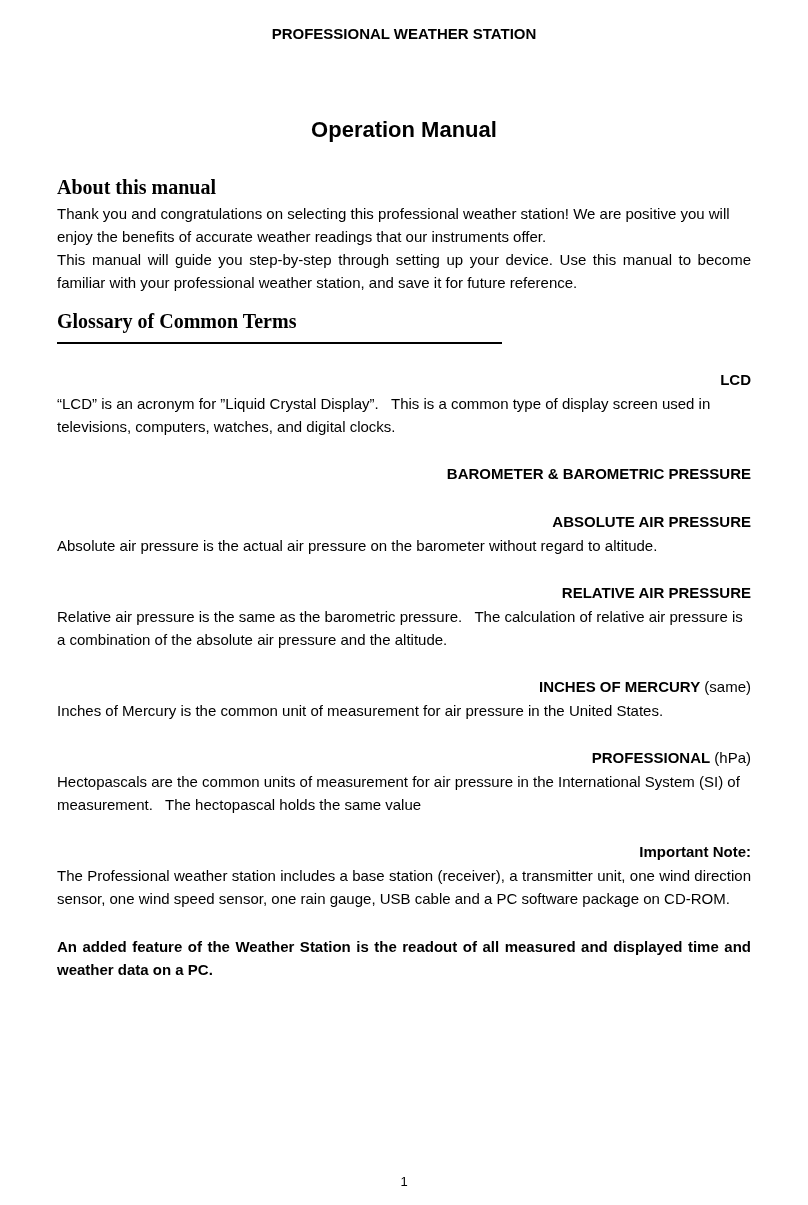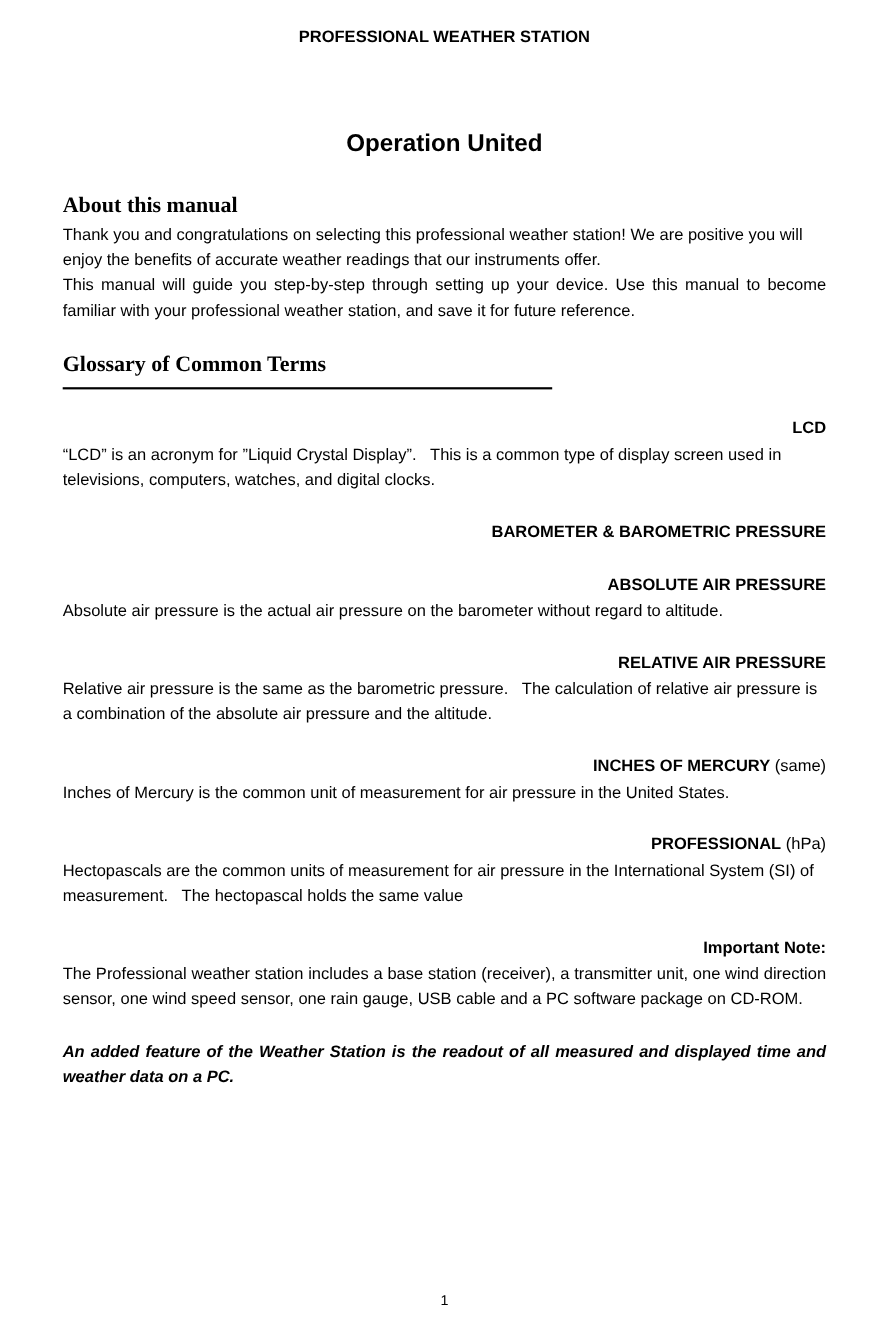--- a/index.html
+++ b/index.html
@@ -27,21 +27,21 @@
     font-weight: bold;
     margin-top: 72px;
     font-family: "Liberation Sans", sans-serif;
   }
   .serif-heading {
     font-family: "Liberation Serif", serif;
     font-size: 20px;
     font-weight: bold;
   }
   .about-heading { margin-top: 33px; margin-bottom: 3px; }
-  .glossary-heading { margin-top: 26px; }
+  .glossary-heading { margin-top: 16px; }
   .rule {
     height: 2px;
     background: #000000;
     width: 445px;
     margin-top: 9px;
   }
   .body {
     font-size: 15px;
     line-height: 23px;
   }
@@ -49,39 +49,39 @@
   .prewrap { white-space: pre-wrap; }
   .term {
     font-weight: bold;
     font-size: 15px;
     line-height: 21px;
     margin-top: 25px;
     margin-bottom: 2px;
     text-align: right;
   }
   .term-note { font-weight: normal; }
-  .bold-para { font-weight: bold; margin-top: 25px; font-style: italic; }
+  .bold-para { font-weight: bold; margin-top: 25px; }
   .note-text { margin-top: 1px; }
   .page-number {
     margin-top: auto;
     padding-top: 30px;
     text-align: center;
     font-size: 13px;
   }
 </style>
 </head>
 <body>
 
 <div class="page">
 
   <div class="doc-header">
     <div>PROFESSIONAL WEATHER STATION</div>
   </div>
 
-  <h1 class="main-title">Operation United</h1>
+  <h1 class="main-title">Operation Manual</h1>
 
   <h2 class="serif-heading about-heading">About this manual</h2>
   <p class="body">Thank you and congratulations on selecting this professional weather station! We are positive you will enjoy the benefits of accurate weather readings that our instruments offer.</p>
   <p class="body justify">This manual will guide you step-by-step through setting up your device. Use this manual to become familiar with your professional weather station, and save it for future reference.</p>
 
   <h2 class="serif-heading glossary-heading">Glossary of Common Terms</h2>
   <div class="rule"></div>
 
   <section>
     <div class="term"><span>LCD</span><span class="term-note"></span></div>

